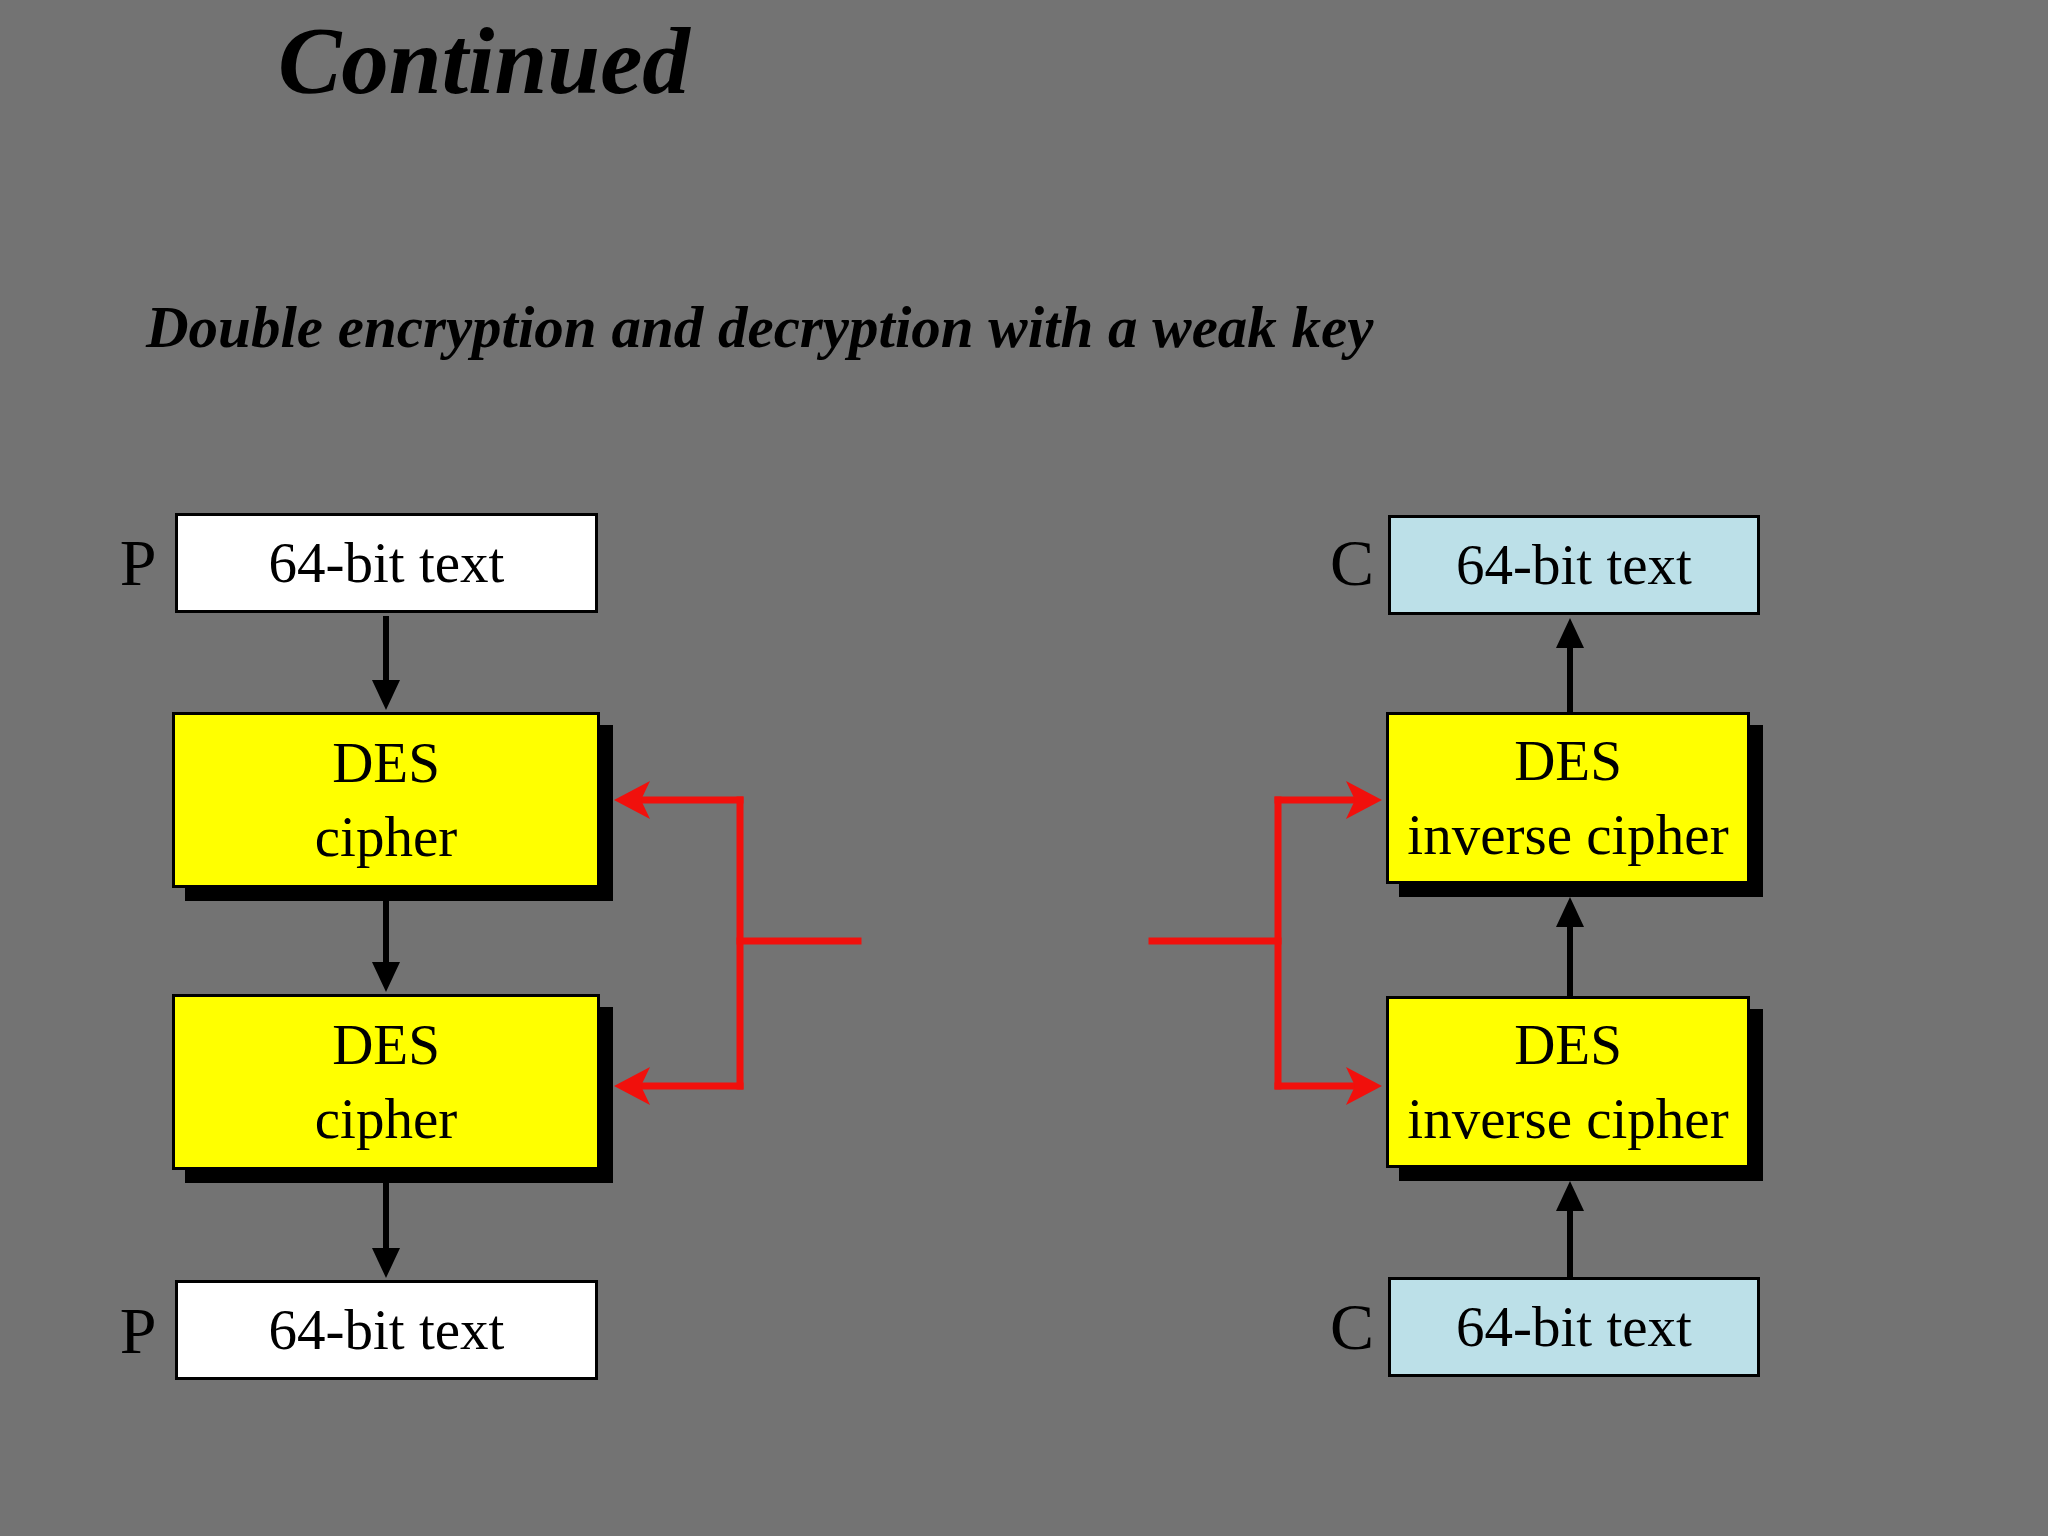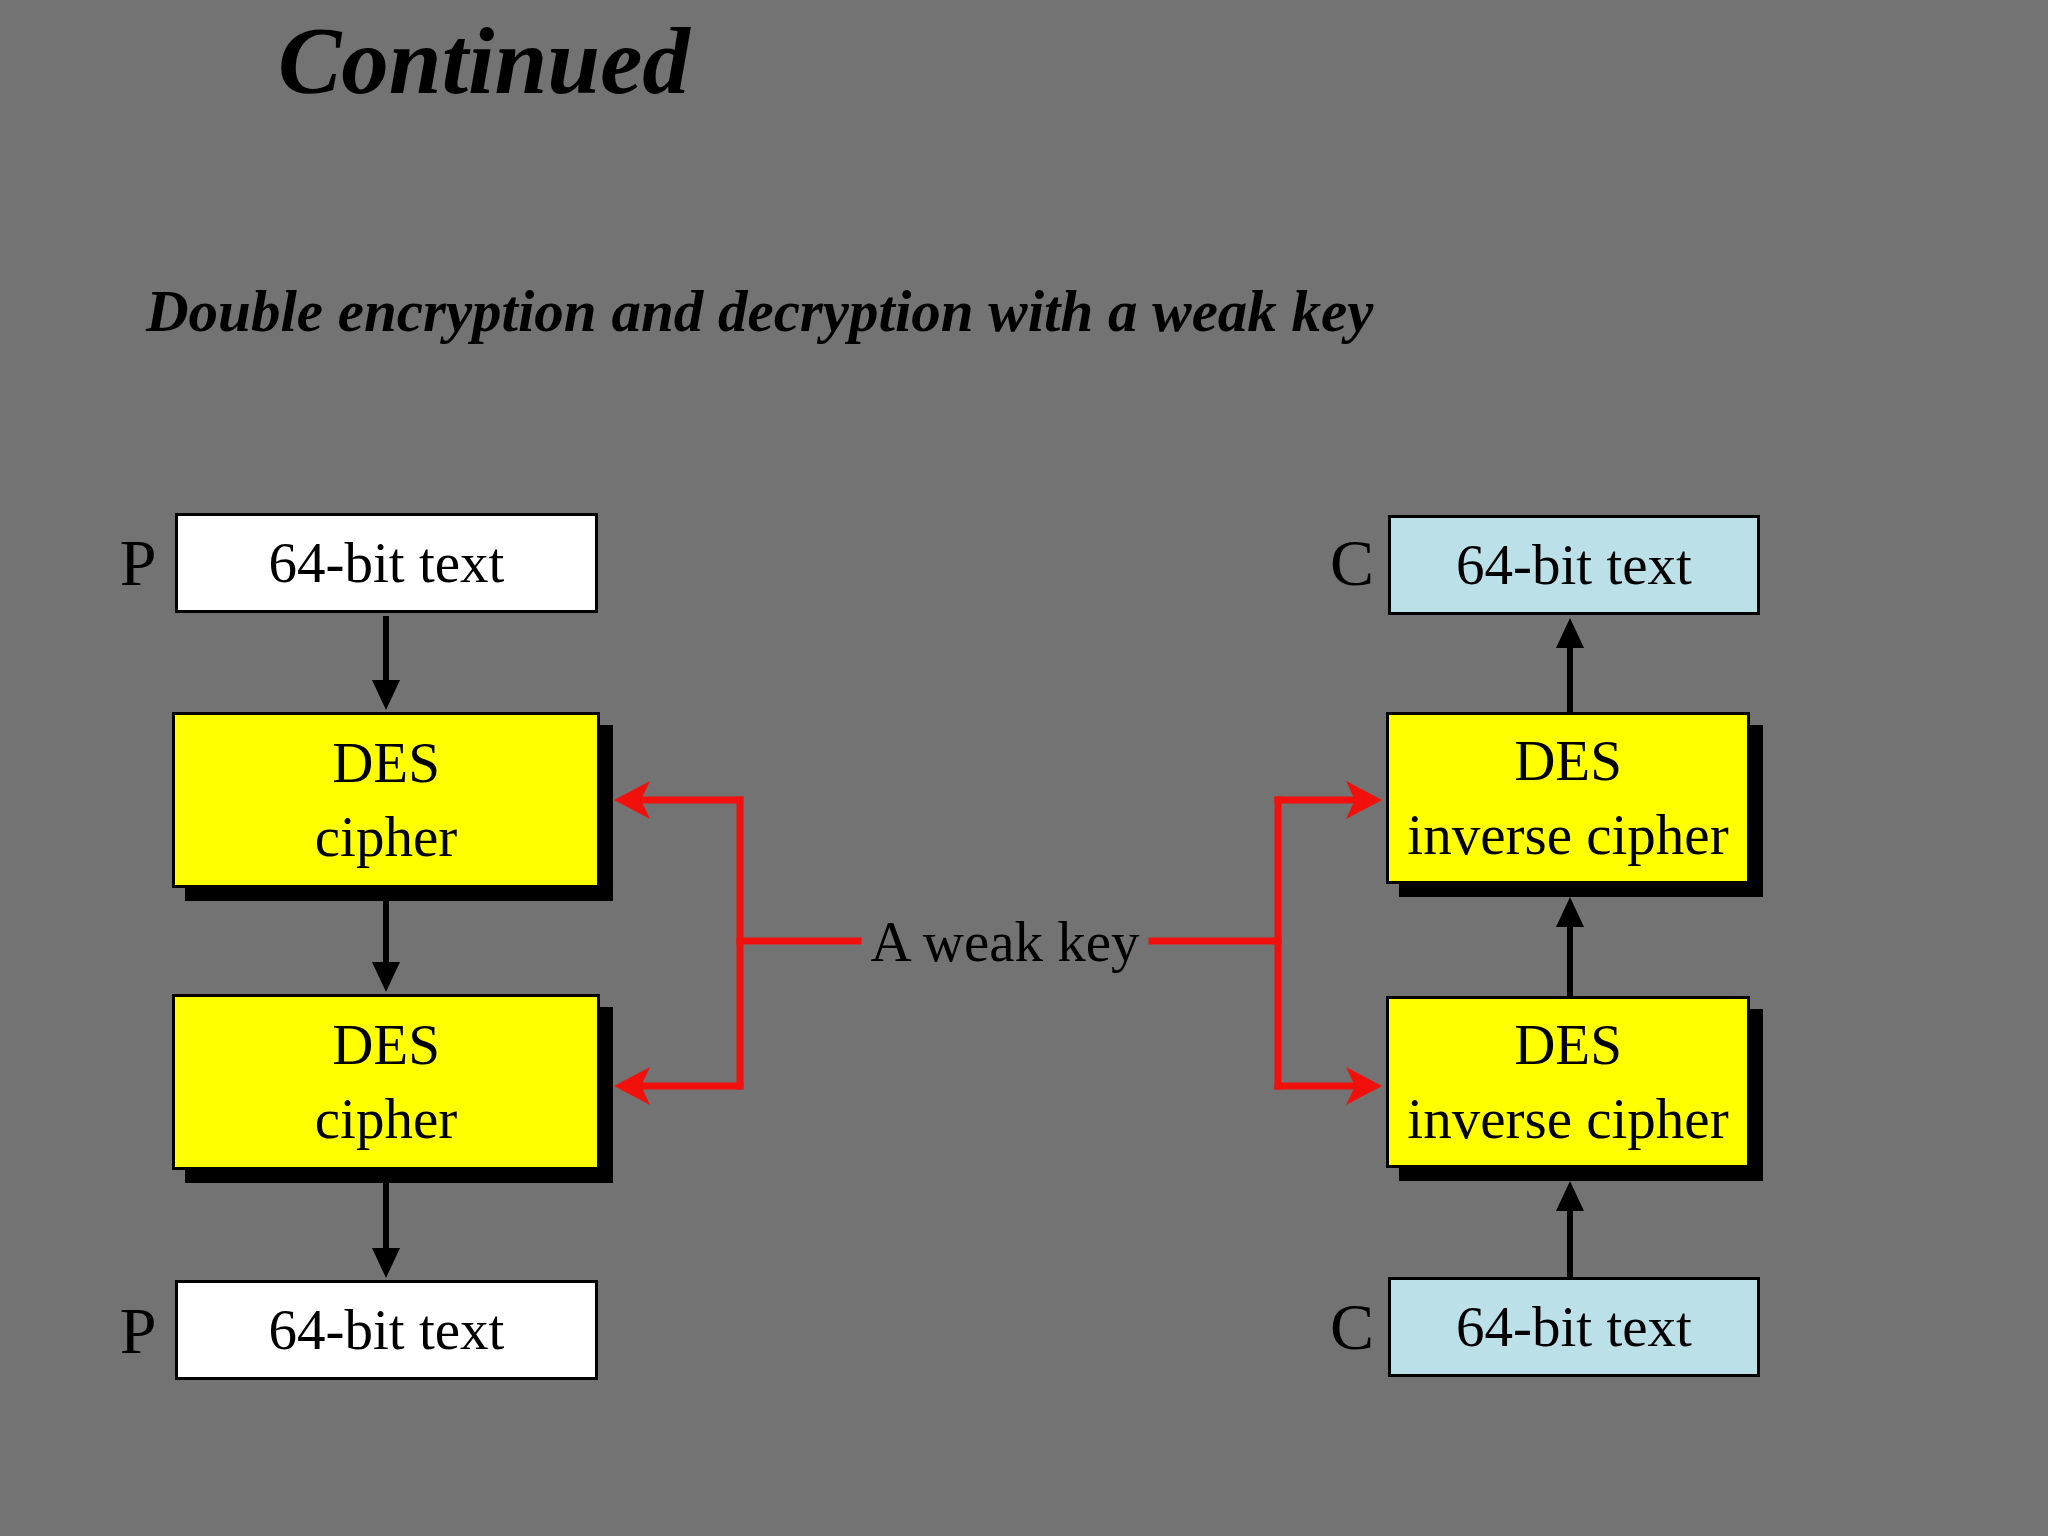--- a/index.html
+++ b/index.html
@@ -16,21 +16,21 @@
     overflow:hidden;
     font-family:"Liberation Serif","DejaVu Serif",serif;
     color:var(--ink-black);
   }
   .title{
     position:absolute;left:278px;top:12px;
     font-size:95px;font-weight:bold;font-style:italic;
     line-height:1.05;white-space:nowrap;margin:0;
   }
   .caption{
-    position:absolute;left:146px;top:282px;
+    position:absolute;left:146px;top:298px;
     font-size:59px;font-weight:bold;font-style:italic;
     line-height:1;white-space:nowrap;
   }
   .box{
     position:absolute;box-sizing:border-box;
     border:3px solid var(--ink-black);
     display:flex;flex-direction:column;
     justify-content:center;
     font-size:57px;line-height:1.3;text-align:center;
   }
@@ -146,15 +146,14 @@
     <g>
       <line class="rl" x1="1152" y1="941" x2="1278" y2="941"></line>
       <line class="rl" x1="1278" y1="800" x2="1278" y2="1086"></line>
       <line class="rl" x1="1278" y1="800" x2="1354" y2="800"></line>
       <polygon class="rh" points="1382,800 1346,781 1355,800 1346,819"></polygon>
       <line class="rl" x1="1278" y1="1086" x2="1354" y2="1086"></line>
       <polygon class="rh" points="1382,1086 1346,1067 1355,1086 1346,1105"></polygon>
     </g>
   </svg>
 
-  <div class="key-label">A weak key</div>
 
 </div>
 
 </body></html>

